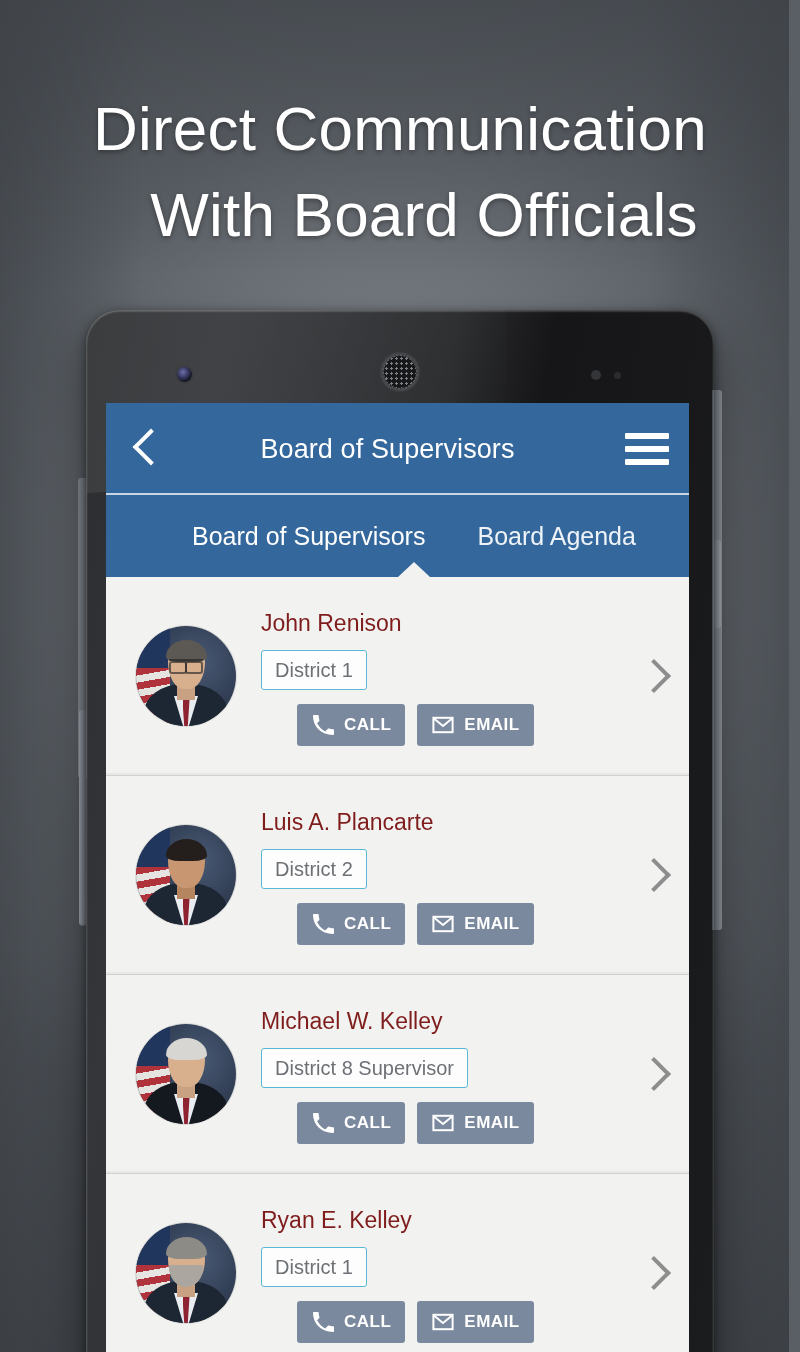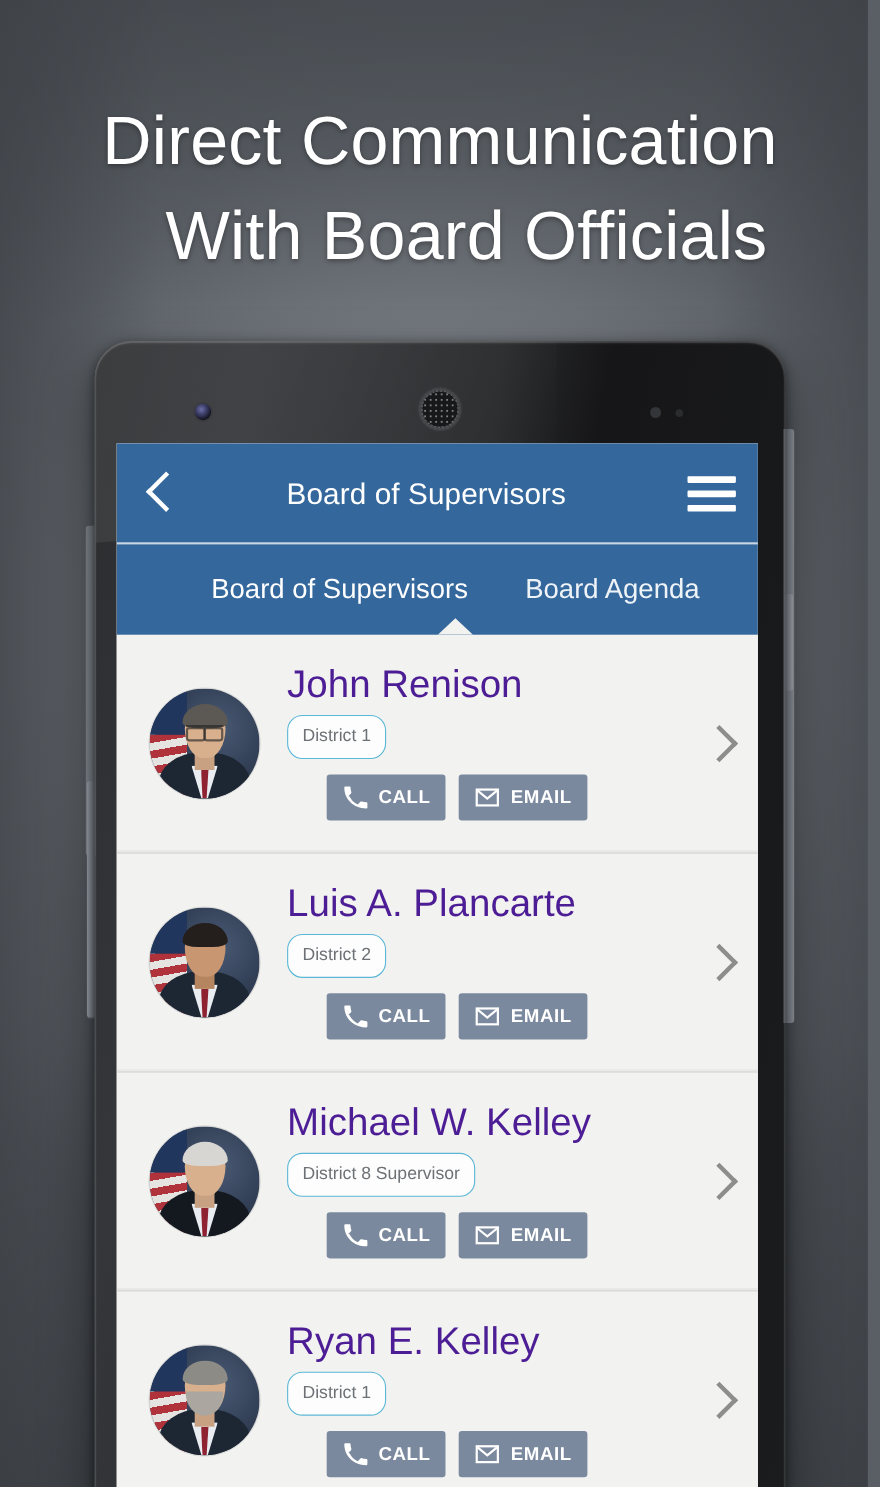--- a/index.html
+++ b/index.html
@@ -168,26 +168,26 @@
     display:flex;align-items:center;
   }
   .row:last-child{border-bottom:none;box-shadow:none;}
   .avatar{
     flex:0 0 auto;margin-left:30px;width:100px;height:100px;border-radius:50%;
     overflow:hidden;position:relative;
     box-shadow:0 0 0 1px rgba(0,0,0,.10);
   }
   .row-main{flex:1 1 auto;padding-left:25px;padding-right:8px;}
   .row-name{
-    color:#4c1d95;font-size:35px;line-height:34px;margin-bottom:10px;white-space:nowrap;
+    color:#7f1d1d;font-size:23px;line-height:34px;margin-bottom:10px;white-space:nowrap;
   }
   .badge{
     display:inline-block;border:1.5px solid #5bb7d6;background:#fdfdfd;
-    color:#6d7175;font-size:16px;line-height:20px;padding:9px 13px;
-    border-radius:14px;margin-bottom:14px;
+    color:#6d7175;font-size:20px;line-height:20px;padding:9px 13px;
+    border-radius:3px;margin-bottom:14px;
   }
   .actions{display:flex;gap:12px;margin-left:36px;}
   .btn{
     display:flex;align-items:center;gap:9px;
     background:#7b899e;border-radius:3px;padding:9px 14px;
   }
   .btn-label{color:#fff;font-size:17px;font-weight:700;letter-spacing:.5px;}
   .ico{width:24px;height:24px;display:block;}
   .row-chev{
     flex:0 0 auto;width:74px;display:flex;align-items:center;justify-content:center;

